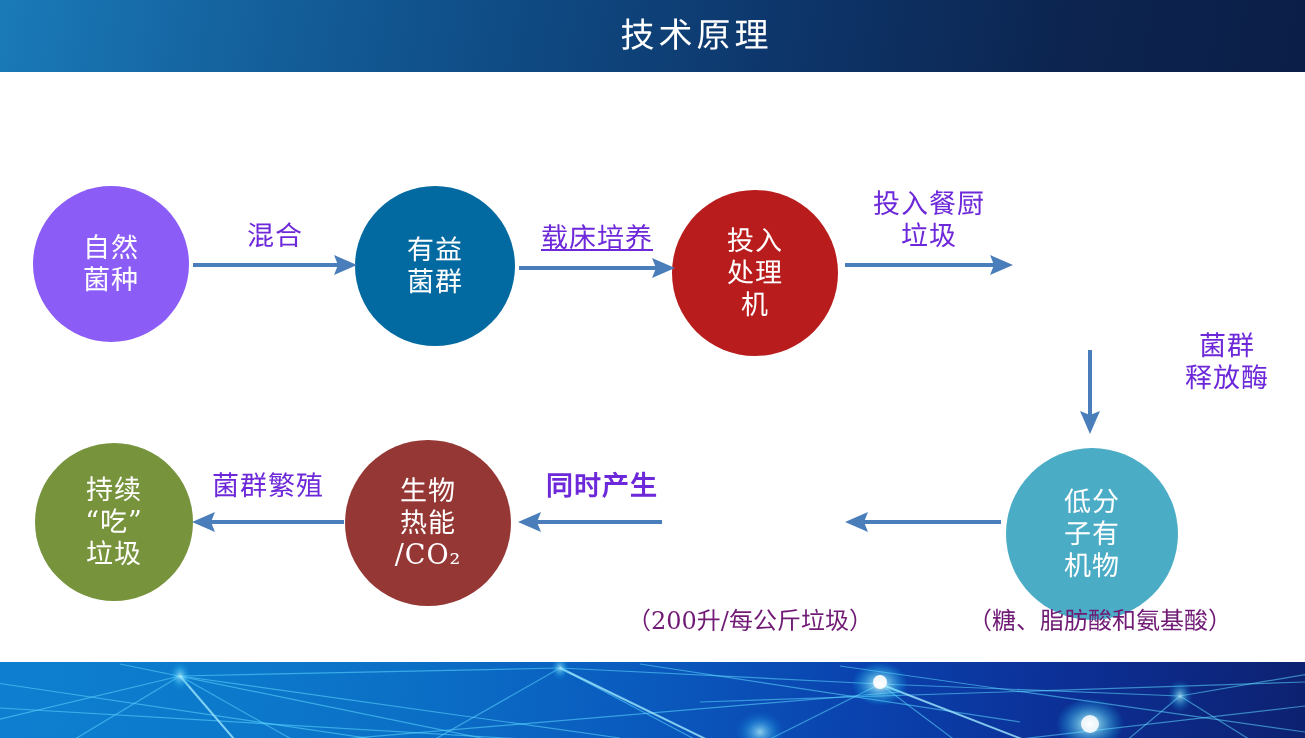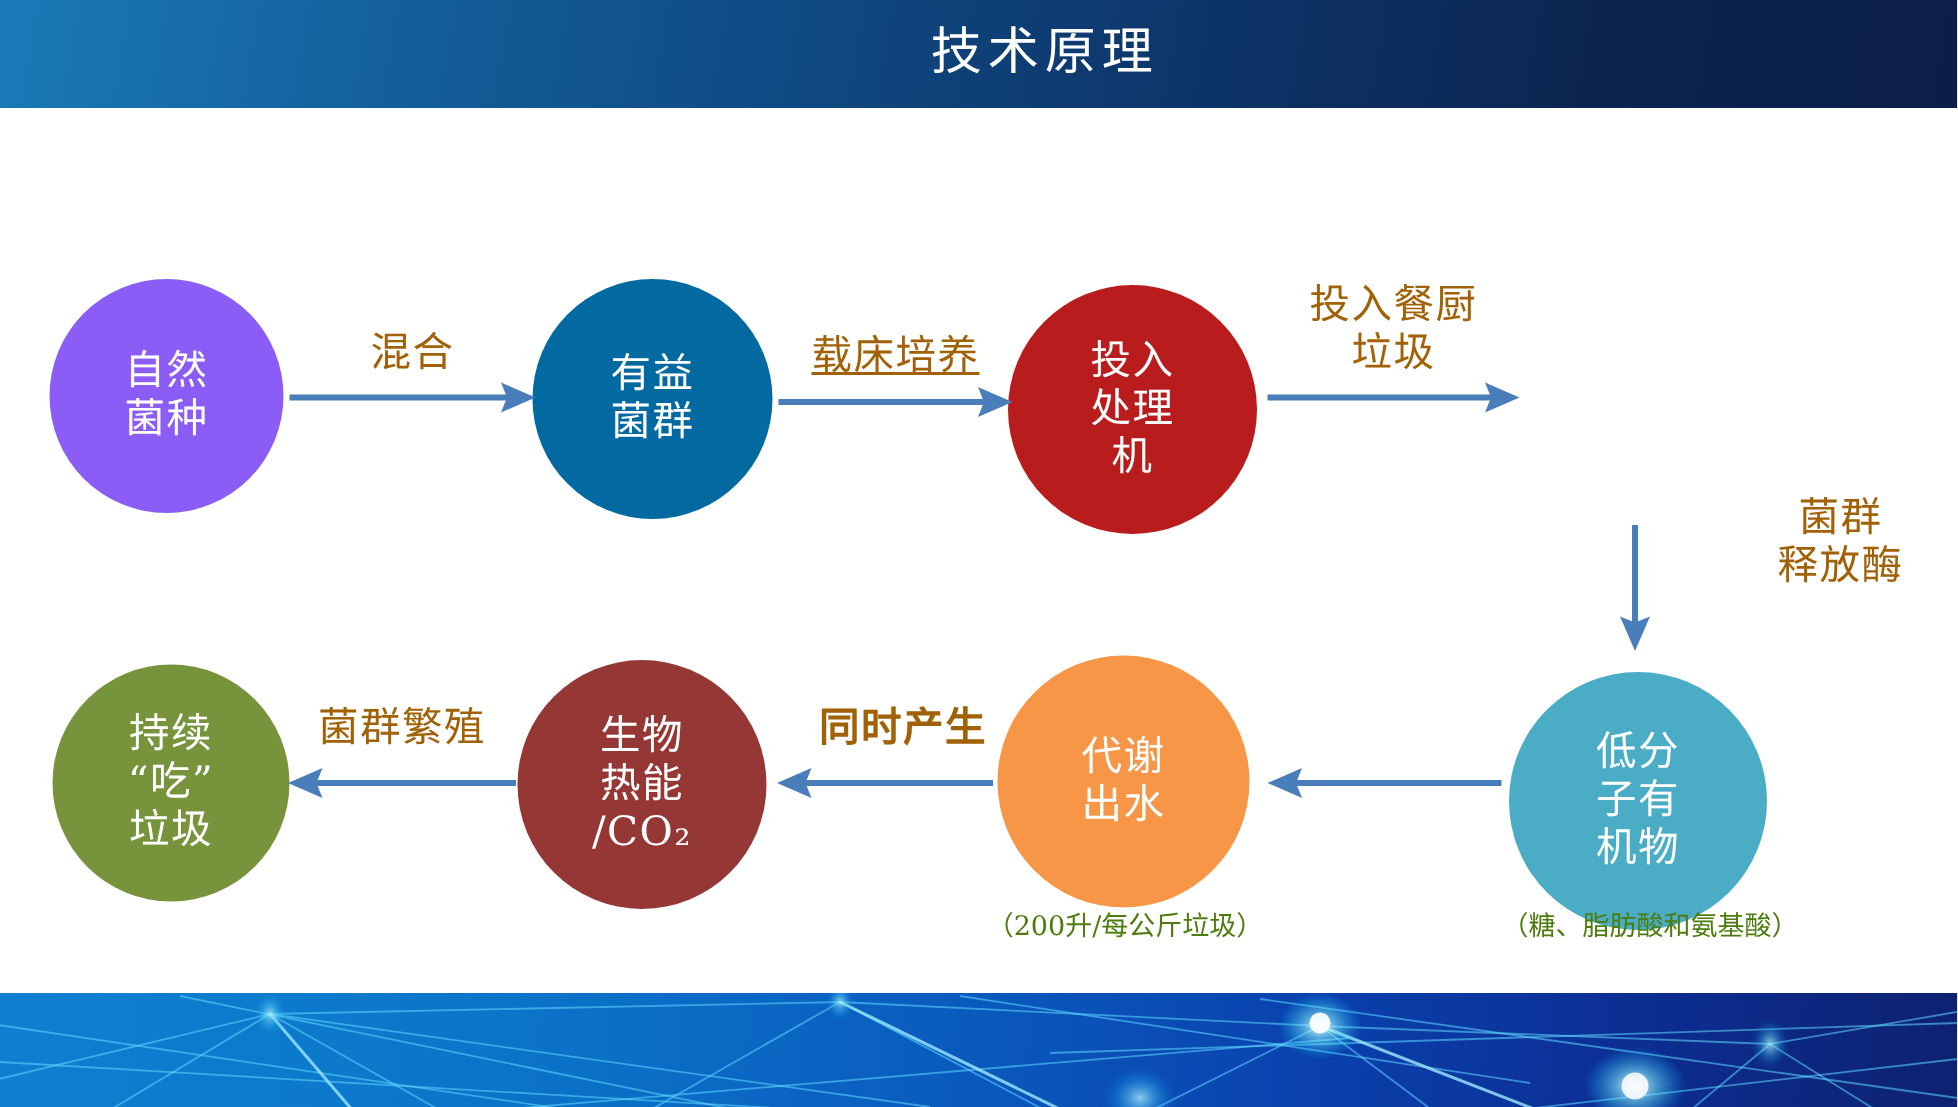--- a/index.html
+++ b/index.html
@@ -78,35 +78,35 @@
   }
   .node .node-label {
     display: block;
     white-space: pre-line;
     padding: 0 6px;
   }
 
   
   .edge-label {
     position: absolute;
-    color: #a16207;
+    color: #6d28d9;
     font-family: "DejaVu Serif", "Liberation Serif", serif;
     font-size: 27px;
     line-height: 1.2;
     letter-spacing: 1px;
     text-align: center;
     white-space: pre-line;
   }
 
   
   .caption {
     position: absolute;
-    color: #4d7c0f;
-    font-family: "DejaVu Serif", "Liberation Serif", serif;
-    font-size: 18px;
+    color: #701a75;
+    font-family: "DejaVu Serif", "Liberation Serif", serif;
+    font-size: 24px;
     line-height: 1.2;
     letter-spacing: 0px;
     text-align: center;
     white-space: nowrap;
   }
 
   
   .arrow {
     position: absolute;
     overflow: visible;
@@ -136,24 +136,20 @@
 机</span>
   </div>
 
 
   <div class="node" style="left:1006px; top:448px; width:172px; height:172px; background:#4bacc6;">
     <span class="node-label">低分
 子有
 机物</span>
   </div>
 
-  <div class="node" style="left:665px; top:437px; width:168px; height:168px; background:#f79646;">
-    <span class="node-label">代谢
-出水</span>
-  </div>
 
   <div class="node" style="left:345px; top:440px; width:166px; height:166px; background:#953735;">
     <span class="node-label">生物
 热能
 /CO₂</span>
   </div>
 
   <div class="node" style="left:35px; top:443px; width:158px; height:158px; background:#77933c;">
     <span class="node-label">持续
 “吃”

